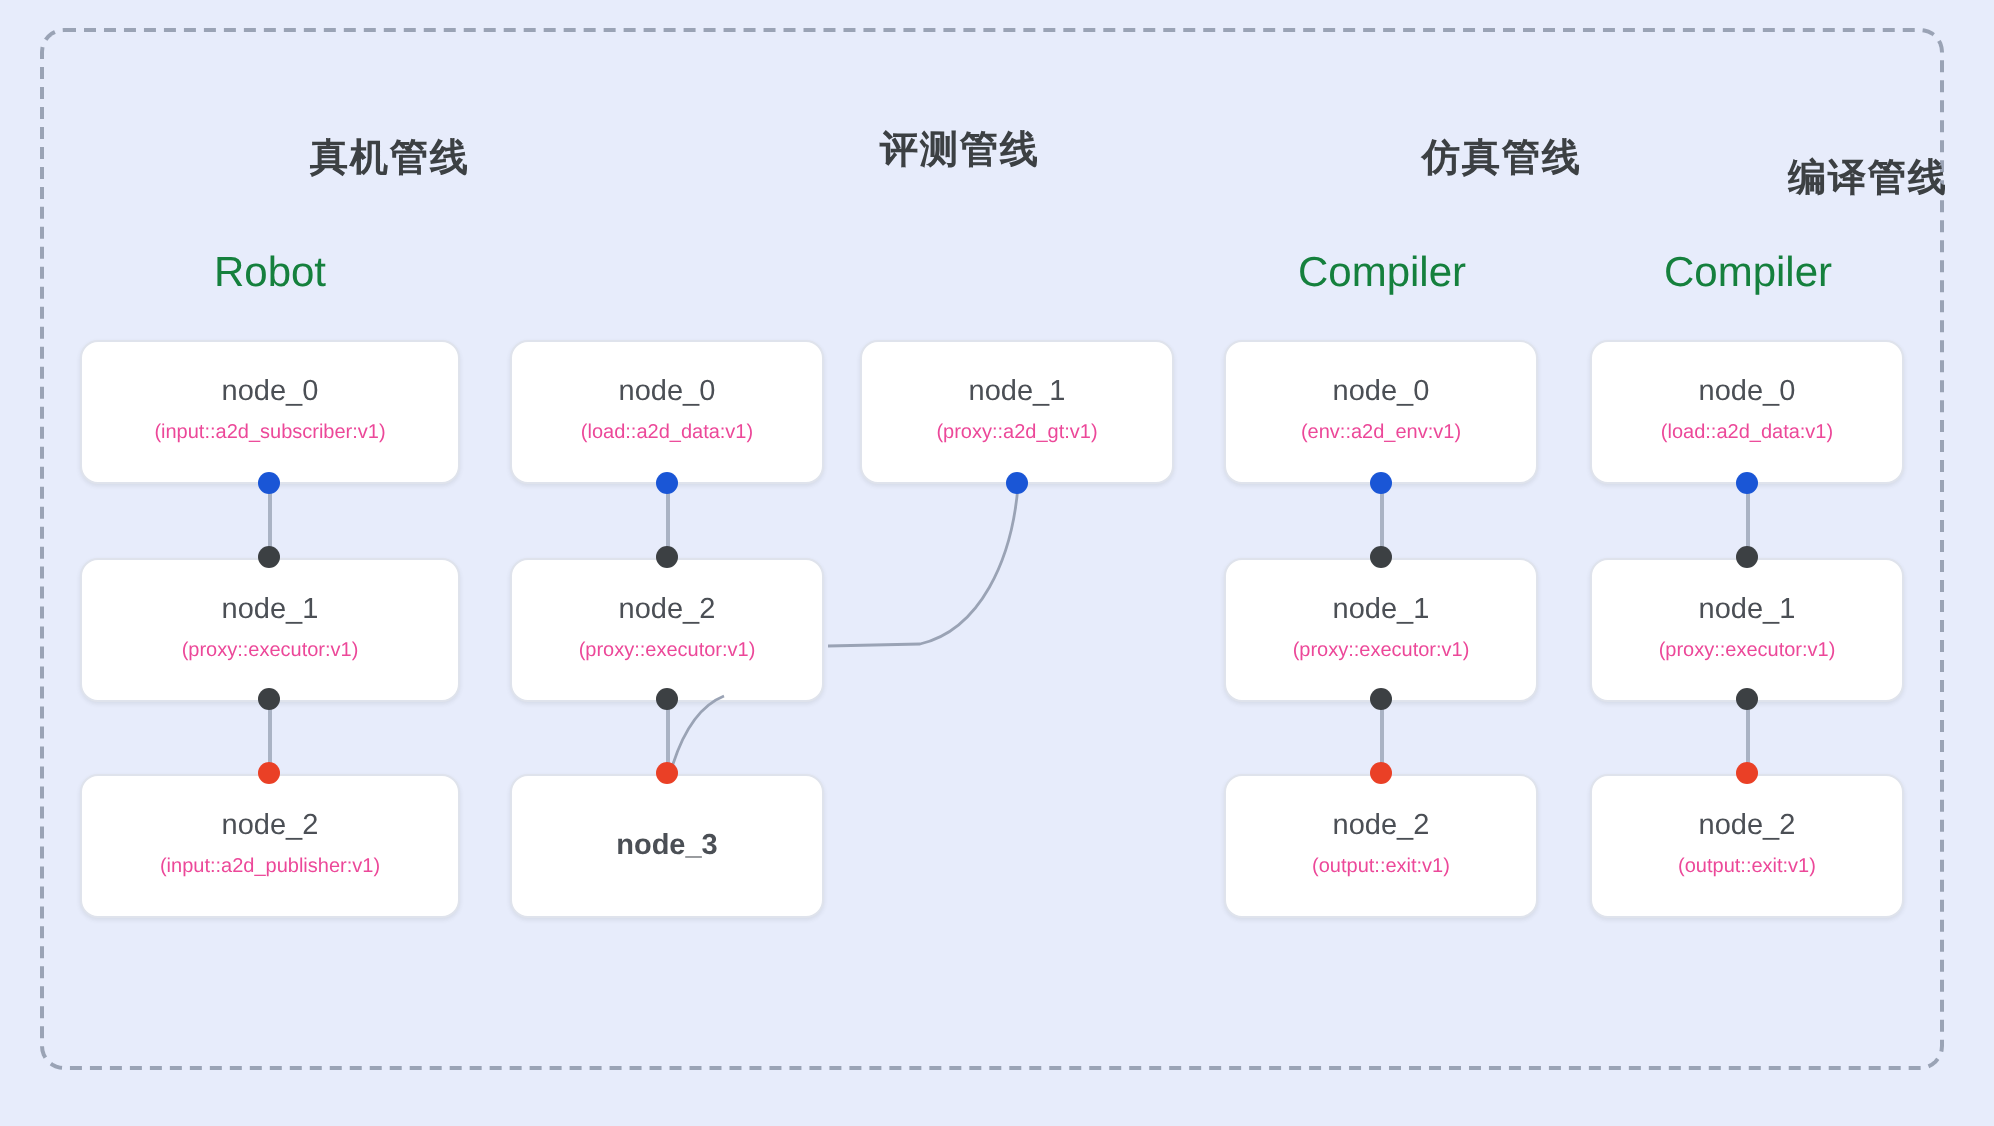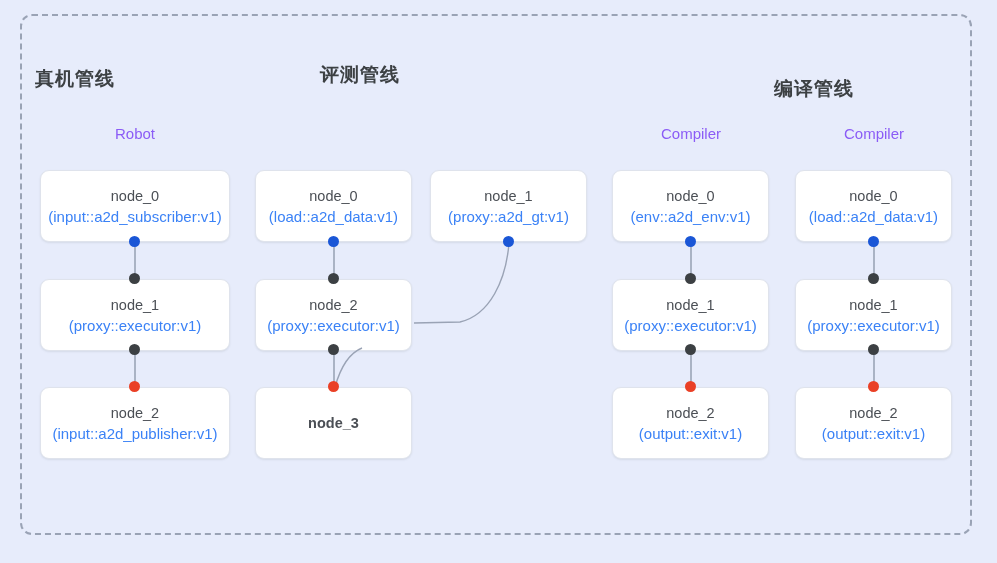--- a/index.html
+++ b/index.html
@@ -22,28 +22,28 @@
     box-sizing:border-box;
     background:transparent;
   }
 
   
   .col-title-cn{
     position:absolute;
     font-size:19px;
     font-weight:bold;
     color:#3c4043;
-    text-align:left;
+    text-align:right;
     letter-spacing:1px;
     white-space:nowrap;
   }
   .col-title-en{
     position:absolute;
-    font-size:15px;
-    color:#8b5cf6;
+    font-size:21px;
+    color:#15803d;
     text-align:center;
     white-space:nowrap;
     font-weight:400;
   }
 
   
   .node-box{
     position:absolute;
     background:#ffffff;
     border:1px solid #dfe3ec;
@@ -55,22 +55,22 @@
     align-items:center;
     justify-content:center;
   }
   .node-name{
     font-size:14.5px;
     color:#4b4f55;
     line-height:20px;
     white-space:nowrap;
   }
   .node-type{
-    font-size:15px;
-    color:#3b82f6;
+    font-size:10px;
+    color:#ec4899;
     line-height:21px;
     white-space:nowrap;
   }
 
   
   .dot{
     position:absolute;
     width:11px;height:11px;
     border-radius:50%;
     box-sizing:border-box;
@@ -99,20 +99,21 @@
 
 <div id="canvas">
 
   <div class="outer-frame"></div>
 
   <div class="col-title-cn" style="left:35px;top:66px;width:200px;">真机管线</div>
   <div class="col-title-en" style="left:35px;top:125px;width:200px;">Robot</div>
 
   <div class="col-title-cn" style="left:320px;top:62px;width:200px;">评测管线</div>
 
+  <div class="col-title-cn" style="left:591px;top:66px;width:200px;">仿真管线</div>
   <div class="col-title-en" style="left:591px;top:125px;width:200px;">Compiler</div>
 
   <div class="col-title-cn" style="left:774px;top:76px;width:200px;">编译管线</div>
   <div class="col-title-en" style="left:774px;top:125px;width:200px;">Compiler</div>
 
   <div class="link-v" style="left:134px;top:241px;height:40px;"></div>
   <div class="link-v" style="left:134px;top:348px;height:42px;"></div>
 
   <div class="link-v" style="left:333px;top:241px;height:40px;"></div>
   <div class="link-v" style="left:333px;top:348px;height:42px;"></div>

